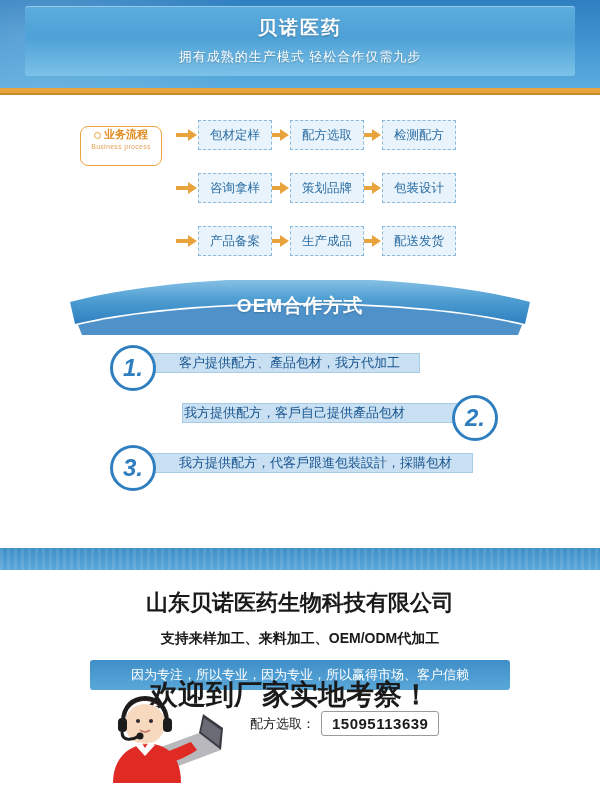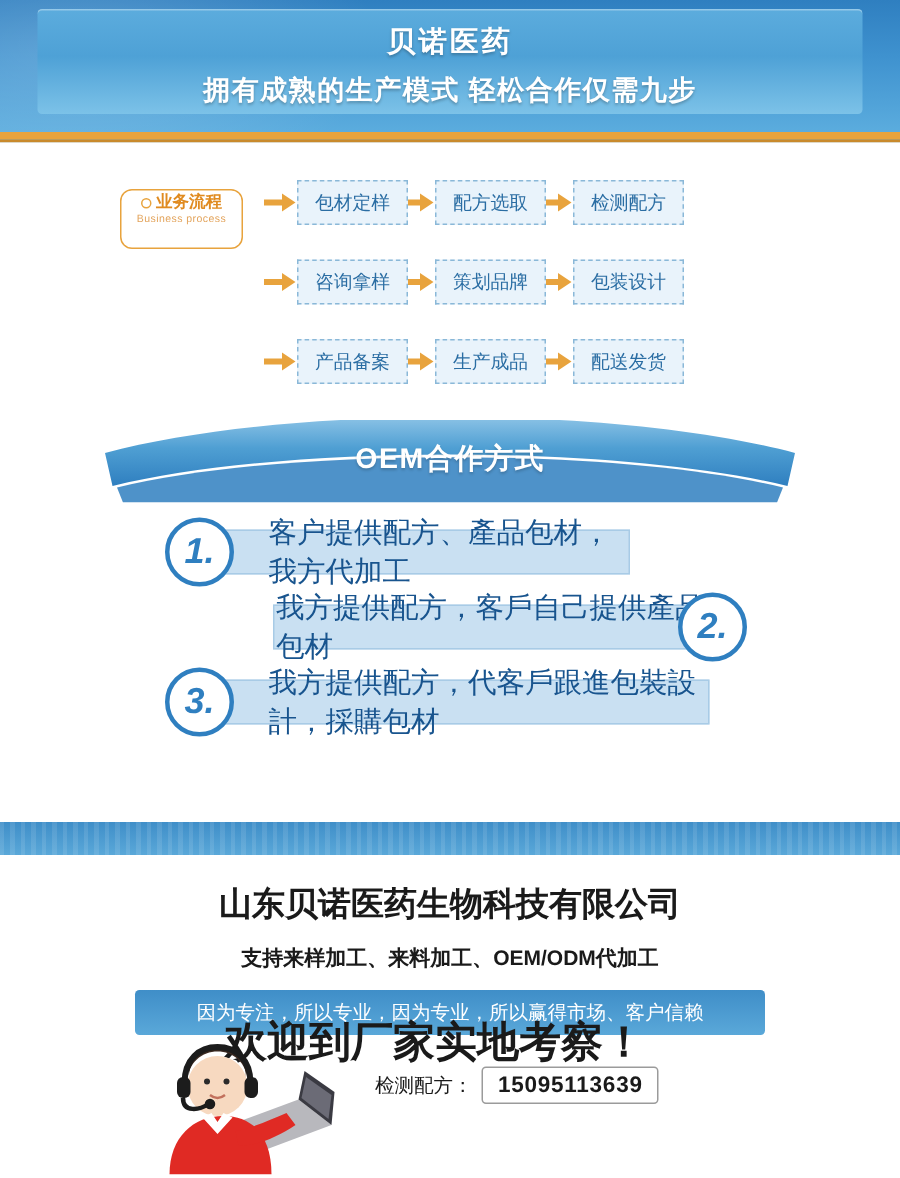--- a/index.html
+++ b/index.html
@@ -49,22 +49,22 @@
     margin-top: 9px;
     color: #ffffff;
     font-size: 19px;
     font-weight: bold;
     letter-spacing: 2px;
     text-shadow: 0 1px 2px rgba(0,0,0,.25);
   }
   .banner-sub {
     margin-top: 7px;
     color: #ffffff;
-    font-size: 18px;
-    font-weight: bold;
+    font-size: 13px;
+    font-weight: normal;
     letter-spacing: 1px;
     text-shadow: 0 1px 2px rgba(0,0,0,.25);
   }
   .banner-rule {
     position: absolute;
     left: 0; top: 88px;
     width: 600px; height: 5px;
     background: #e8a33d;
   }
   .banner-rule2 {
@@ -213,25 +213,25 @@
     display: flex;
     align-items: center;
     justify-content: center;
     background: #fff;
     box-sizing: border-box;
     z-index: 2;
   }
   .oem-bar {
     position: absolute;
     top: 8px;
-    height: 30px;
+    height: 20px;
     background: #c9e0f2;
     border: 1px solid #a8cbe6;
     color: #18548e;
-    font-size: 19px;
+    font-size: 13px;
     display: flex;
     align-items: center;
     box-sizing: border-box;
     z-index: 1;
   }
 
   
   .oem-item-1 .oem-num { left: 110px; top: 0; }
   .oem-item-1 .oem-bar { left: 148px; width: 272px; padding-left: 30px; }
   
@@ -419,21 +419,21 @@
   <div class="divider-gap"></div>
 
   <div class="footer">
     <div class="footer-title">山东贝诺医药生物科技有限公司</div>
     <div class="footer-sub">支持来样加工、来料加工、OEM/ODM代加工</div>
     <div class="footer-strip">因为专注，所以专业，因为专业，所以赢得市场、客户信赖</div>
 
     <div class="footer-welcome">欢迎到厂家实地考察！</div>
 
     <div class="hotline">
-      <span class="lbl">检测配方：</span>
+      <span class="lbl">配方选取：</span>
       <span class="num">15095113639</span>
     </div>
 
     <svg class="agent" viewBox="0 0 170 95">
 
       <path d="M58,62 L104,45 L126,62 L78,80 Z" fill="#b8b8bd"></path>
       <path d="M104,45 L126,62 L128,40 L108,26 Z" fill="#3a3a42"></path>
       <path d="M106,44 L124,58 L126,42 L109,30 Z" fill="#6b6b76"></path>
 
       <path d="M18,95 C18,70 34,56 54,56 C74,56 86,70 86,95 Z" fill="#e02a24"></path>

